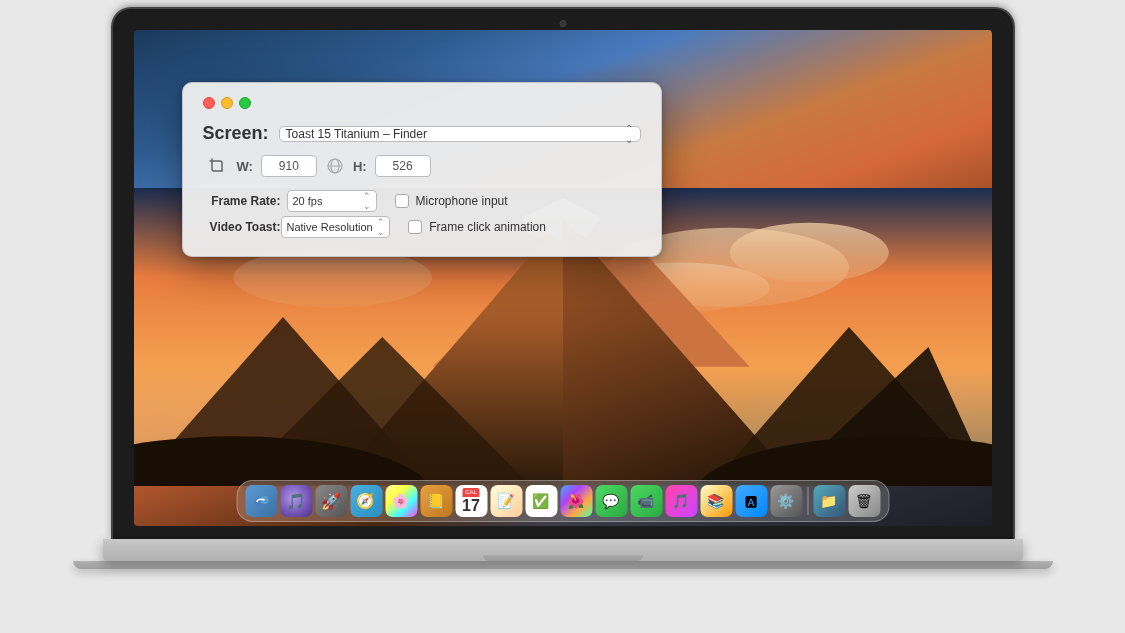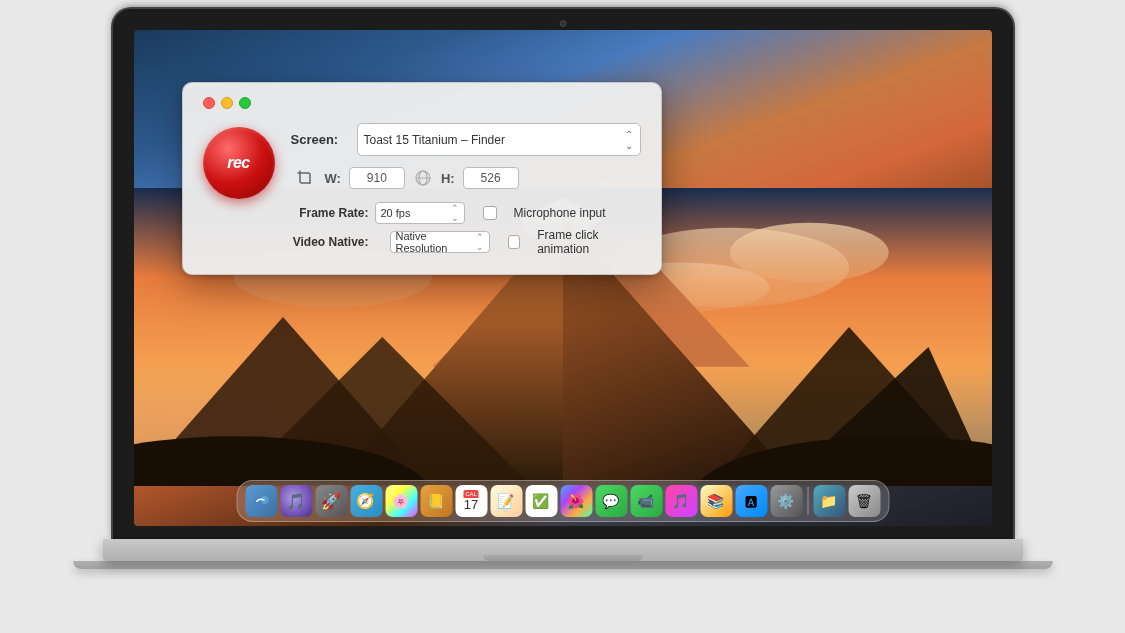--- a/index.html
+++ b/index.html
@@ -198,29 +198,29 @@
 
     
     .screen-row {
       display: flex;
       align-items: center;
       gap: 10px;
       margin-bottom: 10px;
     }
 
     .screen-label {
-      font-size: 13px;
+      font-size: 18px;
       font-weight: 600;
       color: #333;
       min-width: 56px;
     }
 
     .screen-select {
       flex: 1;
-      height: 33px;
+      height: 16px;
       background: white;
       border: 1px solid #bbb;
       border-radius: 5px;
       font-size: 12px;
       color: #333;
       padding: 0 6px;
       display: flex;
       align-items: center;
       justify-content: space-between;
       cursor: pointer;
@@ -307,21 +307,21 @@
       color: #333;
       padding: 0 5px;
       gap: 4px;
       cursor: pointer;
       min-width: 90px;
     }
 
     .checkbox-group {
       display: flex;
       align-items: center;
-      gap: 17px;
+      gap: 7px;
       margin-left: 18px;
     }
 
     .checkbox {
       width: 14px;
       height: 14px;
       border: 1px solid #aaa;
       border-radius: 3px;
       background: white;
       display: flex;
@@ -457,21 +457,21 @@
             <span style="font-size:14px;">🌸</span>
           </div>
 
           <div class="dock-icon" style="background:linear-gradient(135deg,#e8a040,#c07820);">
             <span style="font-size:14px;">📒</span>
           </div>
 
           <div class="dock-icon" style="background:white; color:#e44;">
             <div style="display:flex;flex-direction:column;align-items:center;font-size:8px;line-height:1.1;">
                 <span style="background:#e44;color:white;width:100%;text-align:center;font-size:6px;border-radius:2px 2px 0 0;padding:1px;">CAL</span>
-                <span style="font-size:13px;color:#333;font-weight:normal;">17</span>
+                <span style="font-size:16px;color:#333;font-weight:bold;">17</span>
               </div>
           </div>
 
           <div class="dock-icon" style="background:linear-gradient(135deg,#ffd,#fc9);">
             <span style="font-size:14px;">📝</span>
           </div>
 
           <div class="dock-icon" style="background:white;">
             <span style="font-size:14px;">✅</span>
           </div>
@@ -517,23 +517,20 @@
         <div class="recording-dialog">
 
           <div class="dialog-titlebar">
             <div class="traffic-light tl-close"></div>
             <div class="traffic-light tl-minimize"></div>
             <div class="traffic-light tl-maximize"></div>
           </div>
 
           <div class="dialog-body">
 
-            <div class="rec-button">
-              <span>rec</span>
-            </div>
 
             <div class="dialog-controls">
 
               <div class="screen-row">
                 <span class="screen-label">Screen:</span>
                 <div class="screen-select">
                   <span style="font-size:12px;">Toast 15 Titanium – Finder</span>
                   <span class="select-arrow">⌃<br style="line-height:0.5">⌄</span>
                 </div>
               </div>
@@ -568,22 +565,22 @@
                   <span>20 fps</span>
                   <span style="color:#888;font-size:9px;margin-left:auto;">⌃<br style="line-height:0.3">⌄</span>
                 </div>
                 <div class="checkbox-group">
                   <div class="checkbox"></div>
                   <span class="checkbox-label">Microphone input</span>
                 </div>
               </div>
 
               <div class="options-row">
-                <span class="field-label">Video Native:</span>
-                <div class="mini-select" style="margin-left:21px;justify-content:space-between;">
+                <span class="field-label">Video Toast:</span>
+                <div class="mini-select" style="margin-left:0;justify-content:space-between;">
                   <span>Native Resolution</span>
                   <span style="color:#888;font-size:9px;margin-left:auto;">⌃<br style="line-height:0.3">⌄</span>
                 </div>
                 <div class="checkbox-group">
                   <div class="checkbox"></div>
                   <span class="checkbox-label">Frame click animation</span>
                 </div>
               </div>
 
             </div>

